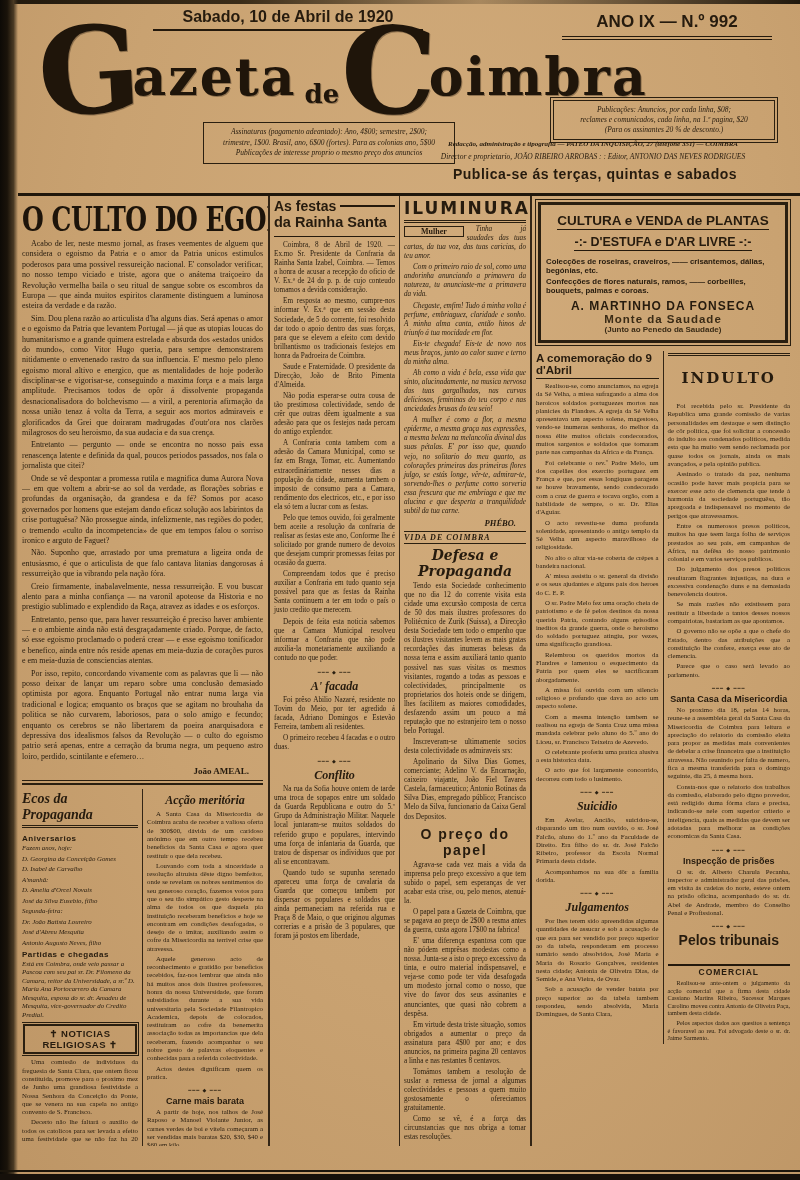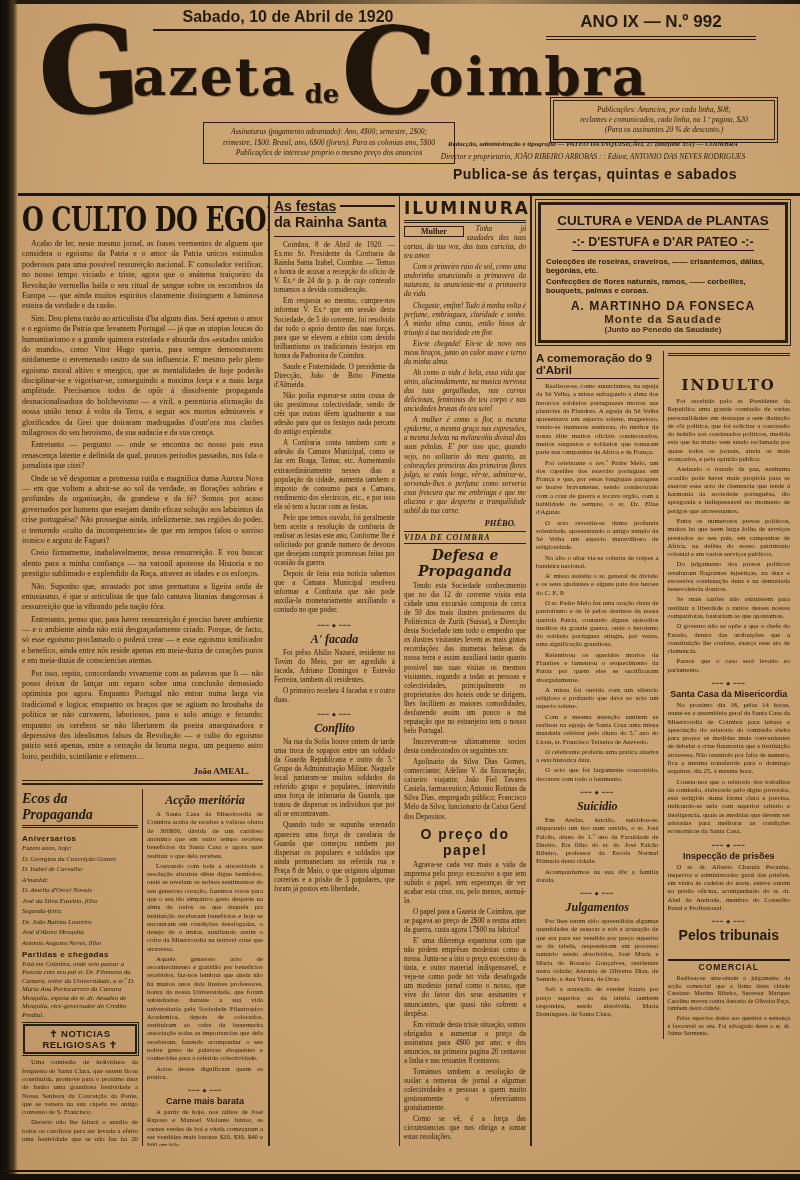--- a/index.html
+++ b/index.html
@@ -11,21 +11,21 @@
     background:linear-gradient(90deg,#0d0a06 0%,#1a130a 40%,#4a3a24 75%,rgba(74,58,36,0) 100%);}
   .top-edge{position:absolute;left:0;top:0;width:100%;height:4px;background:linear-gradient(90deg,#20180d,#3a2c18 30%,rgba(58,44,24,.25) 60%,#20180d);}
   .bottom-line{position:absolute;left:0;bottom:8px;width:100%;height:2px;background:#1c150b;}
   .bottom-edge{position:absolute;left:0;bottom:0;width:100%;height:6px;background:#16100a;}
 
   
   .masthead{position:absolute;left:18px;top:0;width:782px;height:196px;}
   .date{position:absolute;left:135px;top:8px;width:270px;text-align:center;
     font-family:"Liberation Sans",sans-serif;font-weight:bold;font-size:16px;
     border-bottom:2px solid #24190c;padding-bottom:3px;}
-  .issue{position:absolute;right:44px;top:12px;width:210px;text-align:center;
+  .issue{position:absolute;right:28px;top:12px;width:210px;text-align:center;
     font-family:"Liberation Sans",sans-serif;font-weight:bold;font-size:17px;
     border-bottom:4px double #24190c;padding-bottom:4px;}
   .title-row{position:absolute;left:20px;top:20px;width:540px;white-space:nowrap;
     color:#1f150a;text-shadow:1px 1px 0 rgba(31,21,10,.35);}
   .cap{font-family:"DejaVu Serif",serif;font-weight:bold;font-size:120px;line-height:.85;
     display:inline-block;transform:rotate(-3deg);}
   .cap2{transform:rotate(2deg);}
   .ttl{font-family:"DejaVu Serif",serif;font-weight:bold;font-size:52px;letter-spacing:2px;
     display:inline-block;vertical-align:18px;margin-left:-8px;}
   .ttl-de{font-family:"DejaVu Serif",serif;font-weight:bold;font-size:26px;display:inline-block;
@@ -75,21 +75,21 @@
   .eco-line{font-style:italic;font-size:6.8px;line-height:1.25;margin:0;}
   .rel-box{border:2px solid #2a1f10;outline:1px solid #2a1f10;outline-offset:1px;
     margin:5px 1px 4px;padding:2px;text-align:center;}
   .h-rel{margin:0;font-family:"Liberation Sans",sans-serif;font-size:9.5px;font-weight:bold;letter-spacing:.5px;}
   .h-italic{margin:4px 0 2px;text-align:center;font-size:12px;font-weight:bold;font-style:italic;}
   .h-smallbold{margin:3px 0 2px;text-align:center;font-size:9px;font-weight:bold;
     font-family:"Liberation Sans",sans-serif;}
   .art-div{margin:3px auto;width:70px;text-align:center;line-height:5px;color:#2a1f10;}
   .art-div::before{content:"━━━ ◆ ━━━";font-size:5px;letter-spacing:1px;}
 
-  .h-festas1{margin:0;font-family:"Liberation Sans",sans-serif;font-weight:bold;font-size:14px;display:flex;align-items:center;gap:4px;text-decoration:underline;}
+  .h-festas1{margin:0;font-family:"Liberation Sans",sans-serif;font-weight:bold;font-size:14px;display:flex;align-items:center;gap:4px;}
   .h-festas1::after{content:"";flex:1;border-top:2px solid #24190c;}
   .h-festas2{margin:0 0 4px;font-family:"Liberation Sans",sans-serif;font-weight:bold;font-size:14.5px;
     border-bottom:1px solid #24190c;padding-bottom:6px;}
 
   .h-ilum{margin:0 0 2px;font-family:"DejaVu Sans",sans-serif;font-weight:bold;font-size:17px;
     letter-spacing:2px;text-align:center;border-bottom:3px double #2a1f10;padding-bottom:2px;}
   .mulher-box{display:inline-block;border:1px solid #2a1f10;padding:0 16px;font-weight:bold;
     font-size:8px;margin:1px 3px 1px 0;float:left;}
   .sig-it{text-align:right;font-weight:bold;font-style:italic;font-size:8.5px;margin:2px 10px 3px 0;}
   .vida-label{font-style:italic;font-size:8px;font-weight:bold;letter-spacing:1px;
@@ -106,22 +106,22 @@
   .ad-sm{font-size:7.8px;font-weight:bold;text-align:left;margin:2px 0;}
   .ad-name{font-size:12px;font-weight:bold;letter-spacing:1px;margin-top:4px;}
   .ad-place{font-size:11.5px;font-weight:bold;letter-spacing:1px;color:#3a2b16;}
   .ad-note{font-size:8px;font-weight:bold;color:#3a2b16;}
 
   .de-row{display:flex;}
   .colD{flex:1;padding-right:4px;border-right:1px solid #332515;overflow:hidden;}
   .colE{flex:1;padding-left:4px;overflow:hidden;}
   .h-comem{margin:1px 0 3px;font-family:"Liberation Sans",sans-serif;font-weight:bold;
     font-size:11.5px;border-bottom:1px solid #24190c;padding-bottom:2px;}
-  .h-indulto{margin:2px 0 3px;text-align:center;font-family:"DejaVu Serif",serif;
-    font-weight:bold;font-size:15px;letter-spacing:2px;border-top:3px double #2a1f10;padding-top:20px;}
+  .h-indulto{margin:2px 0 15px;text-align:center;font-family:"DejaVu Serif",serif;
+    font-weight:bold;font-size:15px;letter-spacing:2px;border-top:3px double #2a1f10;padding-top:13px;}
   .h-trib{margin:3px 0 1px;text-align:center;font-family:"Liberation Sans",sans-serif;
     font-weight:bold;font-size:14px;border-bottom:2px solid #24190c;padding-bottom:16px;}
   .h-comercial{margin:1px 0 2px;text-align:center;font-family:"Liberation Sans",sans-serif;
     font-weight:bold;font-size:8.5px;letter-spacing:1px;}
   .pT{font-size:6.2px;line-height:1.22;}
 </style>
 </head>
 <body>
 
 <div class="page">
@@ -152,22 +152,22 @@
 
   <main class="content">
 
     <section class="colA">
       <h1 class="h-culto">O CULTO DO EGOISMO</h1>
       <div>
           <p class="para pA">Acabo de ler, neste mesmo jornal, as frases veementes de alguem que considera o egoismo da Patria e o amor da Patria unicos estimulos poderosos para uma possivel ressureição nacional. E' consolador verificar, no nosso tempo viciado e triste, agora que o anátema traiçoeiro da Revolução vermelha baila o seu ritual de sangue sobre os escombros da Europa — que ainda muitos espiritos claramente distinguem a luminosa esteira da verdade e da razão.</p>
           <p class="para pA">Sim. Dou plena razão ao articulista d'ha alguns dias. Será apenas o amor e o egoismo da Patria que levantem Portugal — já que as utopias loucas do humanitarismo e a grande quimera estrelada e absurda dos «estados unidos do mundo», como Vitor Hugo queria, para sempre demonstrarem nitidamente o envenenado rastro da sua influencia. E' mesmo pelo pleno egoismo moral altivo e energico, que as mentalidades de hoje poderão disciplinar-se e vigorisar-se, conseguindo a maxima força e a mais larga amplitude. Precisamos todos de opôr á dissolvente propaganda desnacionalisadora do bolchevismo — a viril, a perentoria afirmação da nossa união tenaz á volta da Terra, a seguir aos mortos admiraveis e glorificados da Grei que doiraram madrugadas d'outr'ora nos clarões milagrosos do seu heroismo, da sua audacia e da sua crença.</p>
           <p class="para pA">Entretanto — pergunto — onde se encontra no nosso pais essa renascença latente e definida da qual, poucos periodos passados, nos fala o jornalista que citei?</p>
           <p class="para pA">Onde se vê despontar a promessa rutila e magnifica duma Aurora Nova — em que voltem a abrir-se ao sol da verdade, as florações sobrias e profundas da organisação, da grandesa e da fé? Somos por acaso governados por homens que estejam dando eficaz solução aos labirintos da crise portuguêsa? Não prossegue ainda, infelizmente, nas regiões do poder, o tremendo «culto da incompetencia» de que em tempos falou o sorriso ironico e arguto de Faguet?</p>
+          <p class="para pA">Não. Suponho que, arrastado por uma prematura a ligeira onda de entusiasmo, é que o articulista de que falo cantava litanias dangorosas á ressurreição que ia vibrando pela nação fóra.</p>
           <p class="para pA">Creio firmamente, inabalavelmente, nessa ressurreição. E vou buscar alento para a minha confiança — na varonil apoteose da Historia e no prestigio sublimado e explendido da Raça, atravez as idades e os esforços.</p>
-          <p class="para pA">Não. Suponho que, arrastado por uma prematura a ligeira onda de entusiasmo, é que o articulista de que falo cantava litanias dangorosas á ressurreição que ia vibrando pela nação fóra.</p>
           <p class="para pA">Entretanto, penso que, para haver ressurreição é preciso haver ambiente — e o ambiente ainda não está desgraçadamente criado. Porque, de facto, só esse egoismo proclamado o poderá crear — e esse egoismo tonificador e benefico, ainda entre nós reside apenas em meia-duzia de corações puros e em meia-duzia de consciencias atentas.</p>
           <p class="para pA">Por isso, repito, concordando vivamente com as palavras que li — não posso deixar de lançar um reparo sobre uma conclusão demasiado optimista por agora. Enquanto Portugal não entrar numa larga via tradicional e logica; emquanto os braços que se agitam no brouhaha da politica se não curvarem, laboriosos, para o solo amigo e fecundo; enquanto os cerebros se não libertarem da poeira anarquisadora e depressiva dos idealismos falsos da Revolução — o culto do egoismo patrio será apenas, entre a cerração da bruma negra, um pequeno astro loiro, perdido, scintilante e efemero…</p>
         </div>
       <div class="sig">João AMEAL.</div>
       <div class="dbl-rule"></div>
       <div class="subcols">
         <div class="subcol subcol-l">
           <h2 class="h-ecos">Ecos da Propaganda</h2>
           <h3 class="h-tinybold">Aniversarios</h3>
           <div>
@@ -217,20 +217,21 @@
     <section class="colB">
       <h2 class="h-festas1">As festas</h2>
       <h2 class="h-festas2">da Rainha Santa</h2>
       <div>
           <p class="para pB">Coimbra, 8 de Abril de 1920. — Ex.mo Sr. Presidente da Confraria da Rainha Santa Izabel, Coimbra. — Temos a honra de acusar a recepção do oficio de V. Ex.ª de 24 do p. p. de cujo conteudo tomamos a devida consideração.</p>
           <p class="para pB">Em resposta ao mesmo, cumpre-nos informar V. Ex.ª que em sessão desta Sociedade, de 5 do corrente, foi resolvido dar todo o apoio dentro das suas forças, para que se elevem a efeito com devido brilhantismo os tradicionais festejos em honra da Padroeira de Coimbra.</p>
           <p class="para pB">Saude e Fraternidade. O presidente da Direcção, João de Brito Pimenta d'Almeida.</p>
           <p class="para pB">Não podia esperar-se outra cousa de tão prestimosa colectividade, sendo de crêr que outras dêem igualmente a sua adesão para que os festejos nada percam do antigo explendor.</p>
           <p class="para pB">A Confraria conta tambem com a adesão da Camara Municipal, como se faz em Braga, Tomar, etc. Aumentando extraordináriamente nesses dias a população da cidade, aumenta tambem o imposto de consumo para a Camara, rendimento dos electricos, etc., e por isso ela só tem a lucrar com as festas.</p>
           <p class="para pB">Pelo que temos ouvido, foi geralmente bem aceite a resolução da confraria de realisar as festas este ano, Conforme lhe é solicitado por grande numero de devotos que desejam cumprir promessas feitas por ocasião da guerra.</p>
+          <p class="para pB">Compreendam todos que é preciso auxiliar a Confraria em tudo quanto seja possivel para que as festas da Rainha Santa continuem a ter em todo o país o justo credito que merecem.</p>
           <p class="para pB">Depois de feita esta noticia sabemos que a Camara Municipal resolveu informar a Confraria que não pode auxilia-la monetariamente auxiliando a contudo no que poder.</p>
         </div>
       <div class="art-div"></div>
       <h2 class="h-italic">A' facada</h2>
       <div>
           <p class="para pB">Foi prêso Abilio Nazaré, residente no Tovim do Meio, por ter agredido á facada, Adriano Domingos e Estevão Ferreira, tambem ali residentes.</p>
           <p class="para pB">O primeiro recebeu 4 facadas e o outro duas.</p>
         </div>
       <div class="art-div"></div>
       <h2 class="h-italic">Conflito</h2>
@@ -249,38 +250,38 @@
           <p class="para pIt">Chegaste, emfim! Tudo á minha volta é perfume, embriaguez, claridade e sonho. A minha alma canta, então hinos de triunfo á tua mocidade em flor.</p>
           <p class="para pIt">Eis-te chegada! Eis-te de novo nos meus braços, junto ao calor suave e terno da minha alma.</p>
           <p class="para pIt">Ah como a vida é bela, essa vida que sinto, alucinadamente, na musica nervosa das tuas gargalhadas, nas curvas deliciosas, femininas do teu corpo e nas anciedades brusas do teu seio!</p>
           <p class="para pIt">A mulher é como a flor, a mesma epiderme, a mesma graça nas expressões, a mesma beleza na melancolia divinal das suas pétalas. E' por isso que, quando vejo, no solitario do meu quarto, as colorações primeiras das primeiras flores julgo, se estás longe, vêr-te, admirar-te, sorvendo-lhes o perfume como sorveria essa frescura que me embriaga e que me alucina e que desperta a tranquilidade subtil da tua carne.</p>
         </div>
       <div class="sig-it">PHÉBO.</div>
       <div class="vida-label">VIDA DE COIMBRA</div>
       <h2 class="h-script">Defesa e Propaganda</h2>
       <div>
           <p class="para pB">Tendo esta Sociedade conhecimento que no dia 12 do corrente visita esta cidade uma excursão composta de cerca de 50 dos mais ilustres professores do Politécnico de Zurik (Suissa), a Direcção desta Sociedade tem todo o empenho que os ilustres visitantes levem as mais gratas recordações das inumeras belesas da nossa terra e assim auxiliará tanto quanto possivel nas suas visitas os mesmos visitantes, rogando a todas as pessoas e colectividades, principalmente os proprietarios dos hoteis onde se dirigem, lhes facilitem as maiores comodidades, desfazendo assim um pouco a má reputação que no estranjeiro tem o nosso belo Portugal.</p>
-          <p class="para pB">Inscreveram-se ultimamente socios desta condecorados os seguintes srs:</p>
+          <p class="para pB">Inscreveram-se ultimamente socios desta colectividade os admiraveis srs:</p>
           <p class="para pB">Apolinario da Silva Dias Gomes, comerciante; Adelino V. da Encarnação, caixeiro viajante, João Fiel Tavares Castela, farmaceutico; Antonio Botinas da Silva Dias, empregado público; Francisco Melo da Silva, funcionario da Caixa Geral dos Depositos.</p>
         </div>
       <h2 class="h-preco">O preço do papel</h2>
       <div>
           <p class="para pB">Agrava-se cada vez mais a vida da imprensa pelo preço excessivo a que tem subido o papel, sem esperanças de ver acabar esta crise, ou, pelo menos, atenuá-la.</p>
           <p class="para pB">O papel para a Gazeta de Coimbra, que se pagava ao preço de 2$00 a resma antes da guerra, custa agora 17$00 na fabrica!</p>
           <p class="para pB">E' uma diferença espantosa com que não pódem emprêsas modestas como a nossa. Junta-se a isto o preço excessivo da tinta, e outro material indispensavel, e veja-se como pode ter vida desafogada um modesto jornal como o nosso, que vive do favor dos seus assinantes e anunciantes, que quasi não cobrem a despêsa.</p>
           <p class="para pB">Em virtude desta triste situação, somos obrigados a aumentar o preço da assinatura para 4$00 por ano; e dos anuncios, na primeira pagina 20 centavos a linha e nas restantes 8 centavos.</p>
           <p class="para pB">Tomámos tambem a resolução de suslar a remessa de jornal a algumas colectividades e pessoas a quem muito gostosamente o ofereciamos gratuitamente.</p>
           <p class="para pB">Como se vê, é a força das circunstancias que nos obriga a tomar estas resoluções.</p>
         </div>
     </section>
 
     <section class="colDE">
       <div class="ad-box">
         <div><span class="ad-l1">CULTURA e VENDA de PLANTAS</span></div>
-        <div><span class="ad-l2">-:-  D'ESTUFA e D'AR PATEO  -:-</span></div>
+        <div><span class="ad-l2">-:-  D'ESTUFA e D'AR LIVRE  -:-</span></div>
         <div class="ad-sm">Colecções de roseiras, craveiros, —— crisantemos, dálias, begónias, etc.</div>
         <div class="ad-sm">Confecções de flores naturais, ramos, —— corbeilles, bouquets, palmas e coroas.</div>
         <div class="ad-name">A. MARTINHO DA FONSECA</div>
         <div class="ad-place">Monte da Saudade</div>
         <div class="ad-note">(Junto ao Penedo da Saudade)</div>
       </div>
       <div class="de-row">
         <div class="colD">
           <h2 class="h-comem">A comemoração do 9 d'Abril</h2>
           <div>

